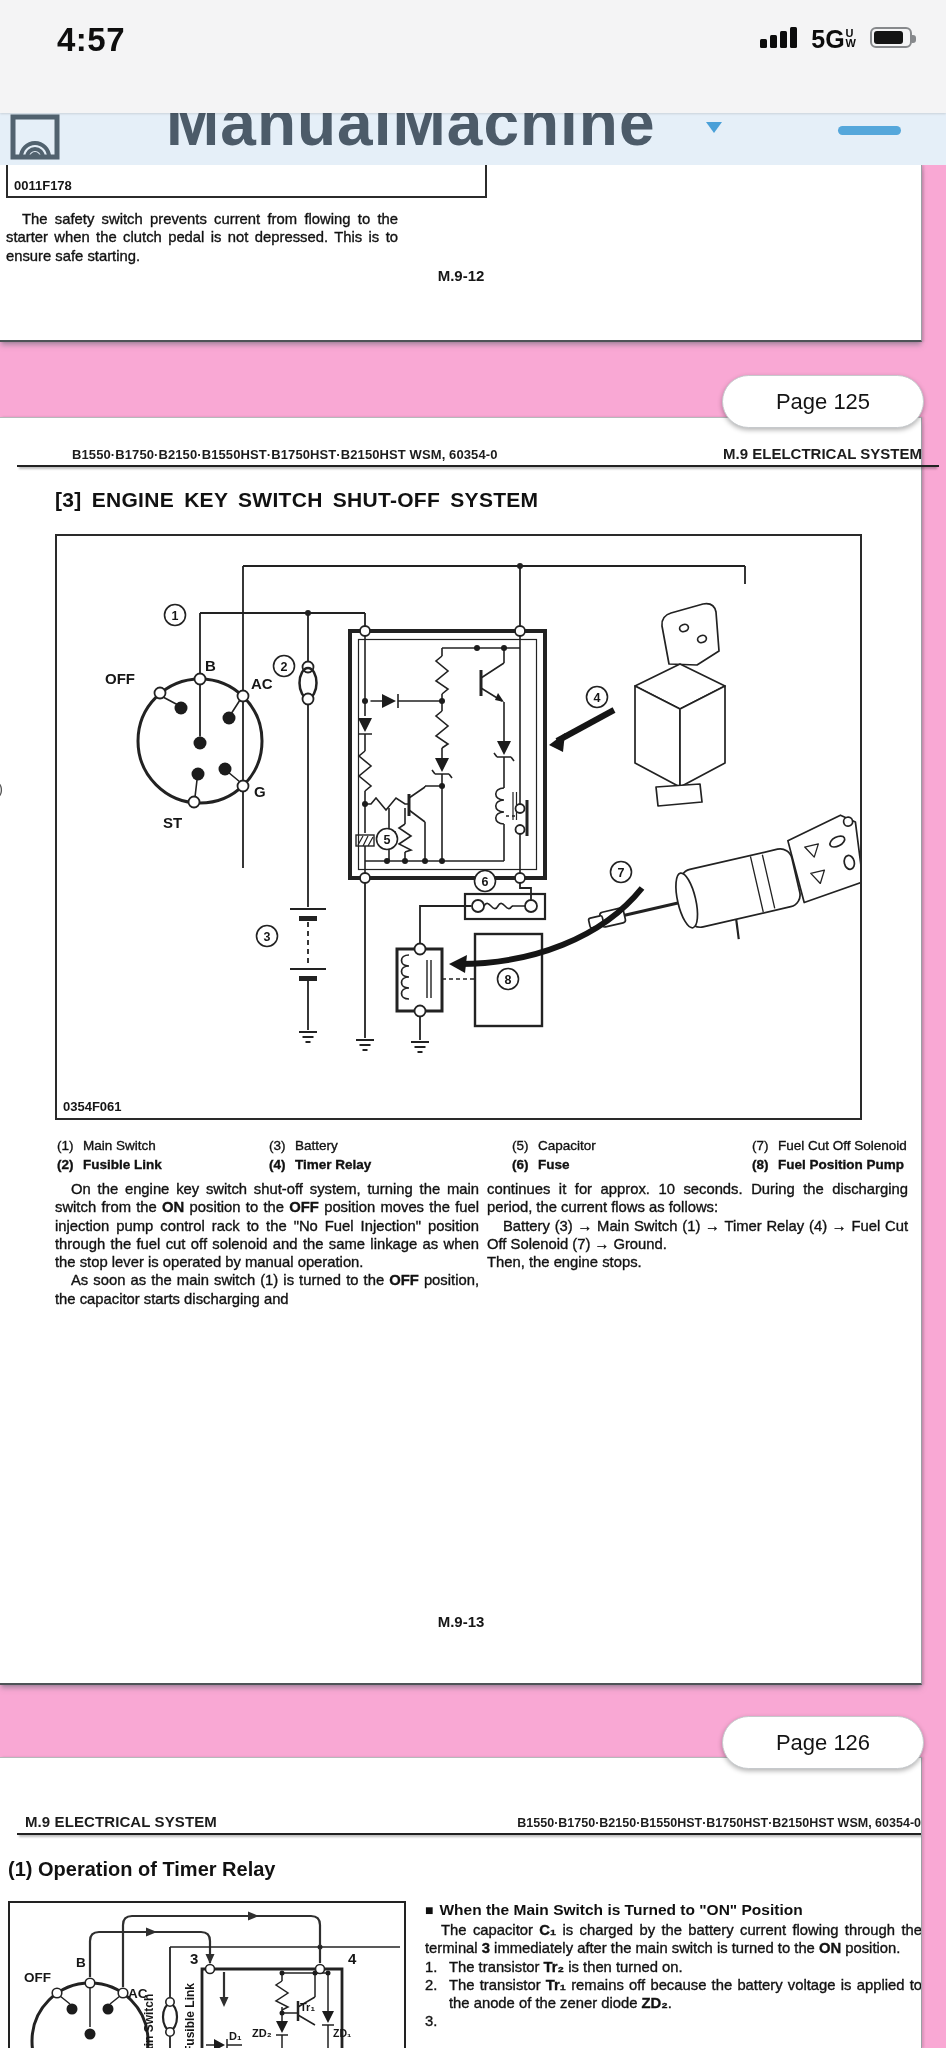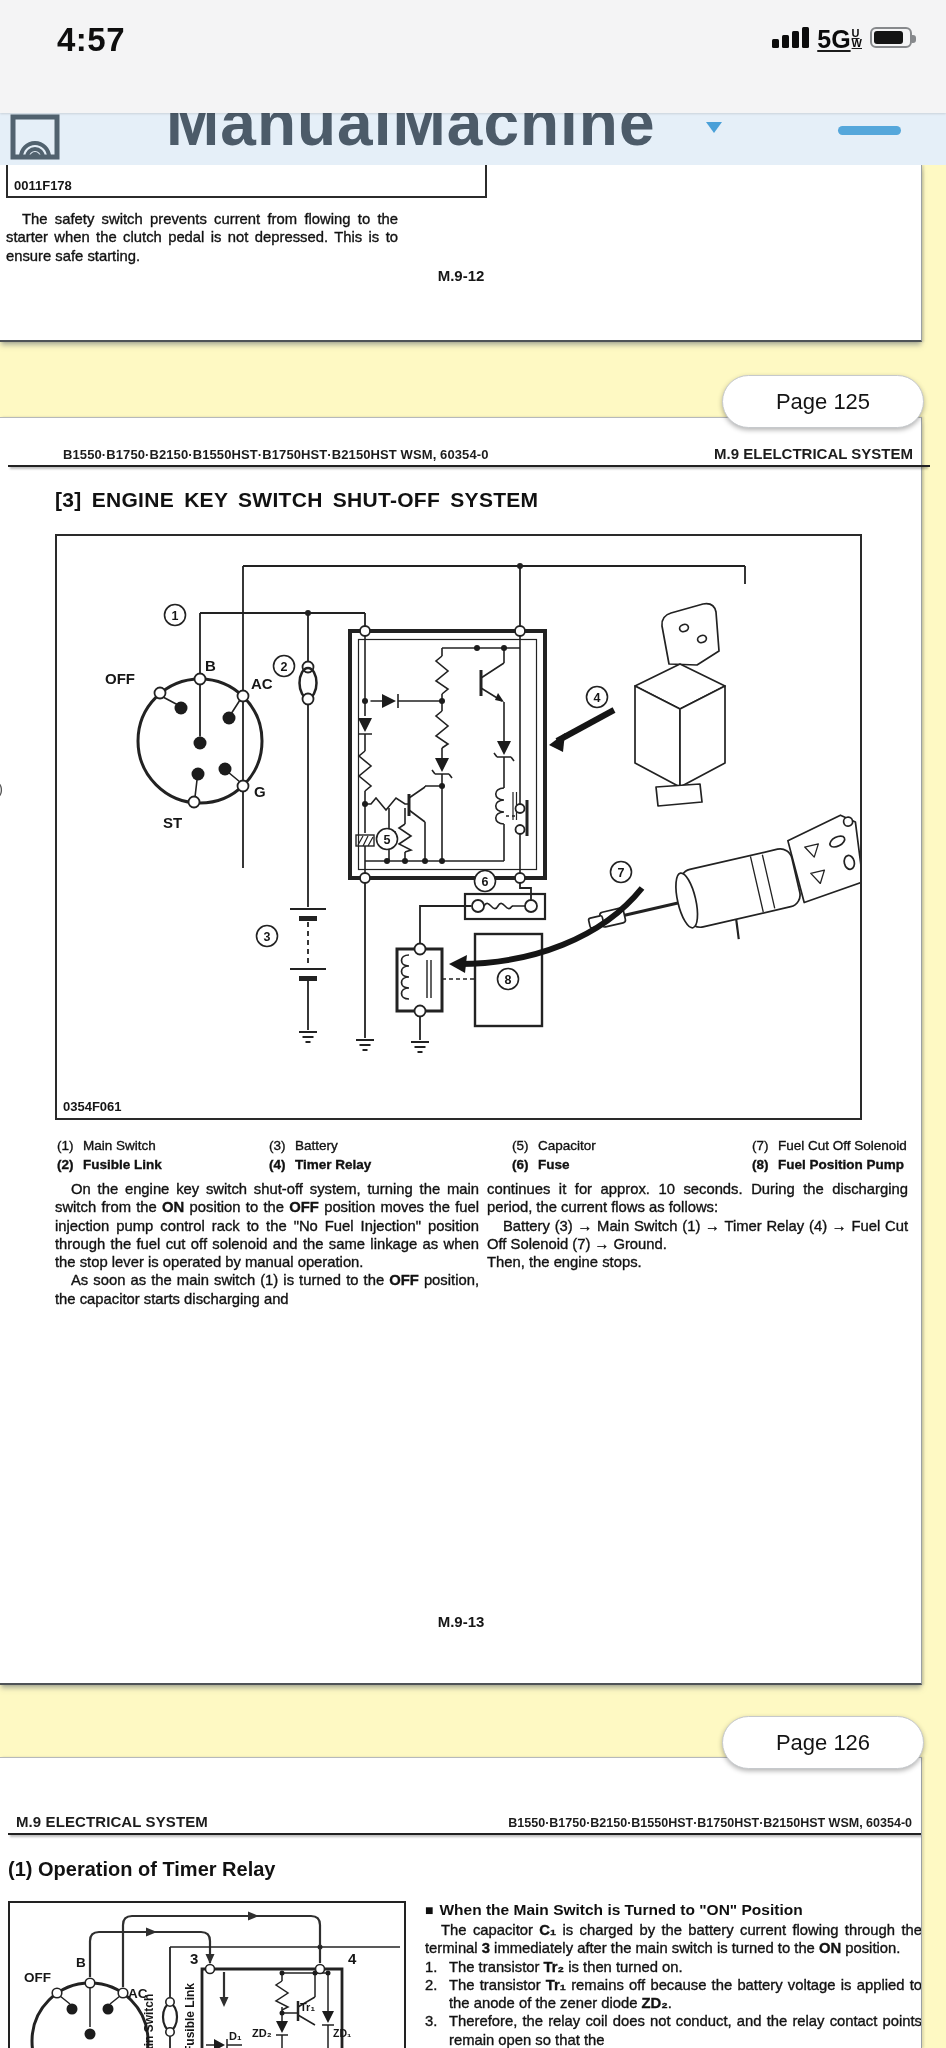--- a/index.html
+++ b/index.html
@@ -1,24 +1,24 @@
 <!DOCTYPE html>
 <html><head>
 <meta charset="utf-8">
 <style>
   * { margin:0; padding:0; box-sizing:border-box; }
   body { background:#cfd1d3; }
   .screen { position:relative; width:946px; height:2048px; overflow:hidden;
-            background:#fef9c3; font-family:"Liberation Sans", sans-serif; color:#1c1c1c; }
+            background:#f9a8d4; font-family:"Liberation Sans", sans-serif; color:#1c1c1c; }
 
   
   .status-bar { position:absolute; left:0; top:0; width:946px; height:113px;
                 background:#f4f4f5; z-index:10; box-shadow:0 1px 2px rgba(0,0,0,.12); }
   .status-time { position:absolute; left:57px; top:21px; font-size:33px; font-weight:700; color:#0e0e0e; letter-spacing:.5px; }
-  .status-right { position:absolute; right:34px; top:26px; display:flex; align-items:flex-end; gap:8px;text-decoration:underline; }
+  .status-right { position:absolute; right:34px; top:26px; display:flex; align-items:flex-end; gap:14px; }
   .signal { display:flex; align-items:flex-end; gap:3px; height:22px; }
   .signal i { display:block; width:7px; background:#0c0c0c; border-radius:1.5px; }
   .signal i:nth-child(1){height:9px} .signal i:nth-child(2){height:13px}
   .signal i:nth-child(3){height:17px} .signal i:nth-child(4){height:21px}
   .net { display:flex; align-items:flex-start; margin-bottom:-2px; }
   .net .g5 { font-size:25px; font-weight:700; color:#0c0c0c; line-height:22px; }
   .net .sub { display:flex; flex-direction:column; margin-left:1px; }
   .net .sub i { font-style:normal; font-size:11px; line-height:10px; font-weight:700; color:#0c0c0c; }
   .battery { position:relative; width:42px; height:21px; border:2px solid #87898c; border-radius:6px; margin-bottom:0; }
   .battery .fill { position:absolute; left:2px; top:2px; width:29px; height:13px; background:#141414; border-radius:3px; }
@@ -60,21 +60,21 @@
   .pageno { position:absolute; left:0; width:922px; text-align:center;
             font-size:15px; font-weight:700; color:#161616; }
 
   .fig-box-top { position:absolute; left:6px; top:0; width:481px; height:33px;
                  border-left:2px solid #2b2b2b; border-right:2px solid #2b2b2b;
                  border-bottom:2px solid #2b2b2b;padding-left:22px; }
   .fig-id { position:absolute; left:6px; bottom:3px; font-size:13px; font-weight:700; color:#161616; }
   .safety { position:absolute; left:6px; top:45px; width:392px; }
   .p1-no { top:102px; }
 
-  .doc-header { position:absolute; left:8px; width:922px; display:flex; justify-content:space-between;
+  .doc-header { position:absolute; left:17px; width:922px; display:flex; justify-content:space-between;
                 align-items:flex-end; border-bottom:2px solid #222;
                 box-shadow:0 4px 2px -2px rgba(40,40,40,.3); padding:0 17px 3px 55px; }
   .doc-header .hl { font-size:13px; font-weight:700; letter-spacing:.1px; }
   .doc-header .hr { font-size:15px; font-weight:700; }
   .p3-header { padding:0 18px 3px 8px; }
   .p3-header .hl { font-size:15px; } .p3-header .hr { font-size:12.5px; }
   .hdr2 { top:27px; } .hdr3 { top:55px; }
 
   .sec-title { position:absolute; font-weight:700; color:#111; }
   .sec-title-125 { left:55px; top:70px; font-size:21px; letter-spacing:.3px; word-spacing:4px; }
@@ -458,18 +458,18 @@
           <text x="219" y="137" font-size="11">D₁</text>
         </g>
       </svg>
     </div>
 
     <div class="rcol">
       <h3><span class="bullet">■</span><span>When the Main Switch is Turned to "ON" Position</span></h3>
       <p class="doc-par semi indent">The capacitor <b>C₁</b> is charged by the battery current flowing through the terminal <b>3</b> immediately after the main switch is turned to the <b>ON</b> position.</p>
       <div class="doc-par semi oli"><span class="n">1.</span><span>The transistor <b>Tr₂</b> is then turned on.</span></div>
       <div class="doc-par semi oli"><span class="n">2.</span><span>The transistor <b>Tr₁</b> remains off because the battery voltage is applied to the anode of the zener diode <b>ZD₂</b>.</span></div>
-      <div class="doc-par semi oli"><span class="n">3.</span><span>Therefore, the relay coil does not conduct, and the relay contact points remain open so that the</span></div>
+      <div class="doc-par semi oli"><span class="n">3.</span></div>
 
     </div>
   </div>
 
 </div>
 
 </body></html>

